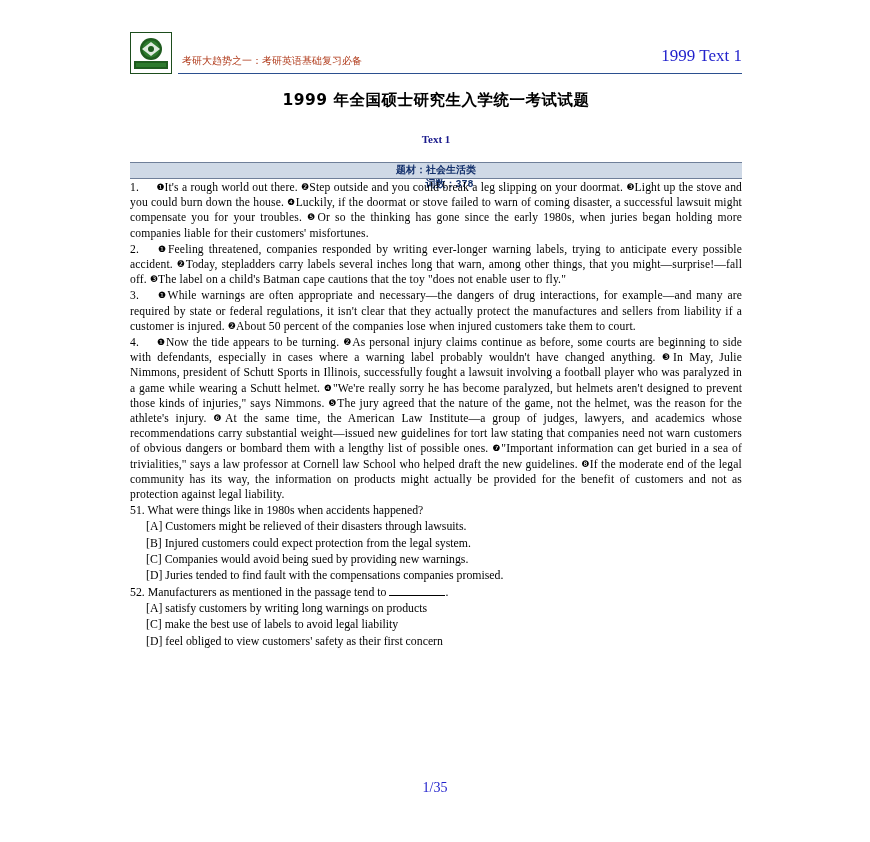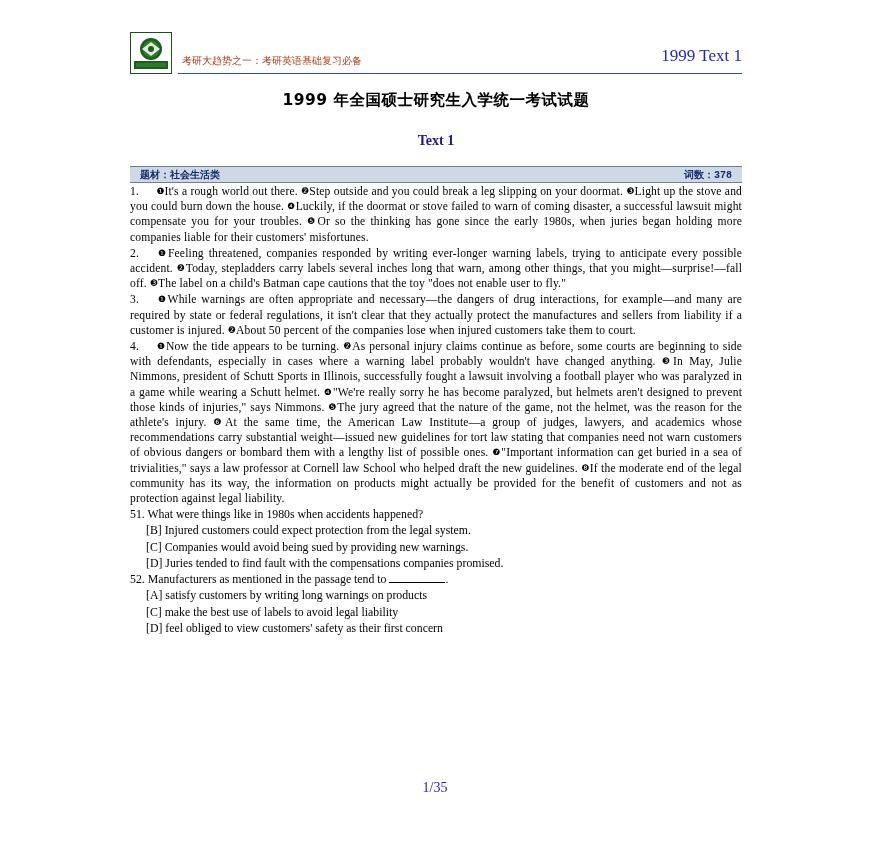--- a/index.html
+++ b/index.html
@@ -83,37 +83,38 @@
     font-family: "DejaVu Sans", sans-serif;
     font-weight: bold;
     font-size: 15.5px;
     margin-top: 12px;
     letter-spacing: 0.5px;
   }
   .text-title {
     text-align: center;
     font-family: "Liberation Serif", serif;
     font-weight: bold;
-    font-size: 14px;
+    font-size: 11px;
     color: #1a1a8c;
     margin-top: 22px;
   }
 
   
   .genre-bar {
     margin-top: 17px;
     height: 17px;
     background: #cfd9e6;
     border-top: 1px solid #6f7f99;
     border-bottom: 1px solid #6f7f99;
     display: flex;
     align-items: center;
     justify-content: space-between;
-    padding: 0 10px;
+    padding: 0 2px;
     box-sizing: border-box;
+    flex-direction: column;
   }
   .genre-left {
     font-family: "DejaVu Sans", sans-serif;
     font-weight: bold;
     font-size: 10px;
     color: #13306b;
   }
   .genre-right {
     font-family: Liberation Mono, monospace;
     font-weight: bold;
@@ -212,20 +213,21 @@
         <div class="para"><span class="num">1.</span><span class="sent-mark">❶</span><span>It's a rough world out there. </span><span class="sent-mark">❷</span><span>Step outside and you could break a leg slipping on your doormat. </span><span class="sent-mark">❸</span><span>Light up the stove and you could burn down the house. </span><span class="sent-mark">❹</span><span>Luckily, if the doormat or stove failed to warn of coming disaster, a successful lawsuit might compensate you for your troubles. </span><span class="sent-mark">❺</span><span>Or so the thinking has gone since the early 1980s, when juries began holding more companies liable for their customers' misfortunes.</span></div>
         <div class="para"><span class="num">2.</span><span class="sent-mark">❶</span><span>Feeling threatened, companies responded by writing ever-longer warning labels, trying to anticipate every possible accident. </span><span class="sent-mark">❷</span><span>Today, stepladders carry labels several inches long that warn, among other things, that you might—surprise!—fall off. </span><span class="sent-mark">❸</span><span>The label on a child's Batman cape cautions that the toy "does not enable user to fly."</span></div>
         <div class="para"><span class="num">3.</span><span class="sent-mark">❶</span><span>While warnings are often appropriate and necessary—the dangers of drug interactions, for example—and many are required by state or federal regulations, it isn't clear that they actually protect the manufactures and sellers from liability if a customer is injured. </span><span class="sent-mark">❷</span><span>About 50 percent of the companies lose when injured customers take them to court.</span></div>
         <div class="para"><span class="num">4.</span><span class="sent-mark">❶</span><span>Now the tide appears to be turning. </span><span class="sent-mark">❷</span><span>As personal injury claims continue as before, some courts are beginning to side with defendants, especially in cases where a warning label probably wouldn't have changed anything. </span><span class="sent-mark">❸</span><span>In May, Julie Nimmons, president of Schutt Sports in Illinois, successfully fought a lawsuit involving a football player who was paralyzed in a game while wearing a Schutt helmet. </span><span class="sent-mark">❹</span><span>"We're really sorry he has become paralyzed, but helmets aren't designed to prevent those kinds of injuries," says Nimmons. </span><span class="sent-mark">❺</span><span>The jury agreed that the nature of the game, not the helmet, was the reason for the athlete's injury. </span><span class="sent-mark">❻</span><span>At the same time, the American Law Institute—a group of judges, lawyers, and academics whose recommendations carry substantial weight—issued new guidelines for tort law stating that companies need not warn customers of obvious dangers or bombard them with a lengthy list of possible ones. </span><span class="sent-mark">❼</span><span>"Important information can get buried in a sea of trivialities," says a law professor at Cornell law School who helped draft the new guidelines. </span><span class="sent-mark">❽</span><span>If the moderate end of the legal community has its way, the information on products might actually be provided for the benefit of customers and not as protection against legal liability.</span></div>
       </div>
 
     <div id="questions-area">
         <div class="question">
           <div class="qstem"><span>51. </span><span>What were things like in 1980s when accidents happened?</span></div>
           <div class="options">
+            <div class="option">[A] Customers might be relieved of their disasters through lawsuits.</div>
             <div class="option">[B] Injured customers could expect protection from the legal system.</div>
             <div class="option">[C] Companies would avoid being sued by providing new warnings.</div>
             <div class="option">[D] Juries tended to find fault with the compensations companies promised.</div>
           </div>
         </div>
         <div class="question">
           <div class="qstem"><span>52. </span><span>Manufacturers as mentioned in the passage tend to </span><span class="blank-line"></span><span>.</span></div>
           <div class="options">
             <div class="option">[A] satisfy customers by writing long warnings on products</div>
             <div class="option">[C] make the best use of labels to avoid legal liability</div>

